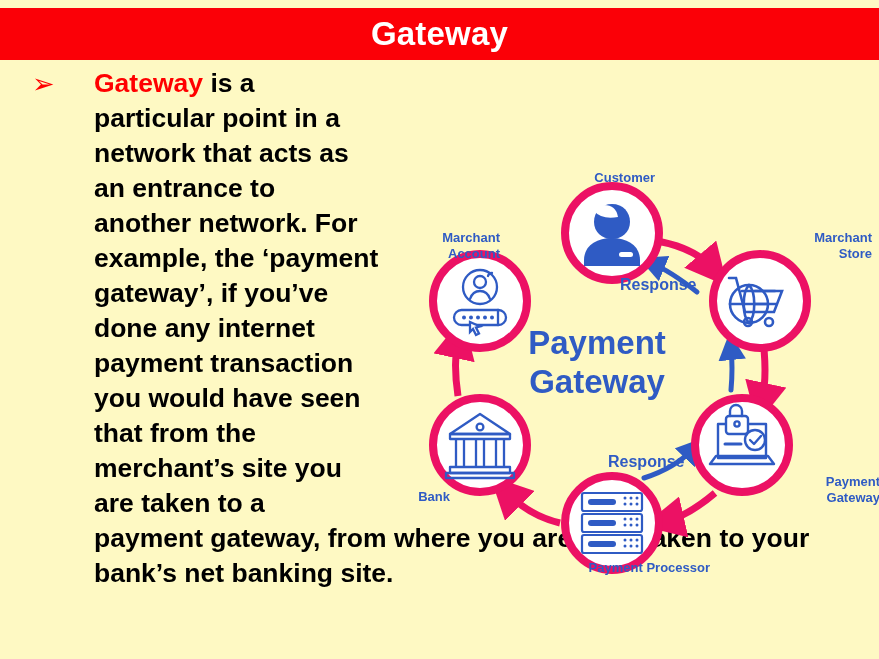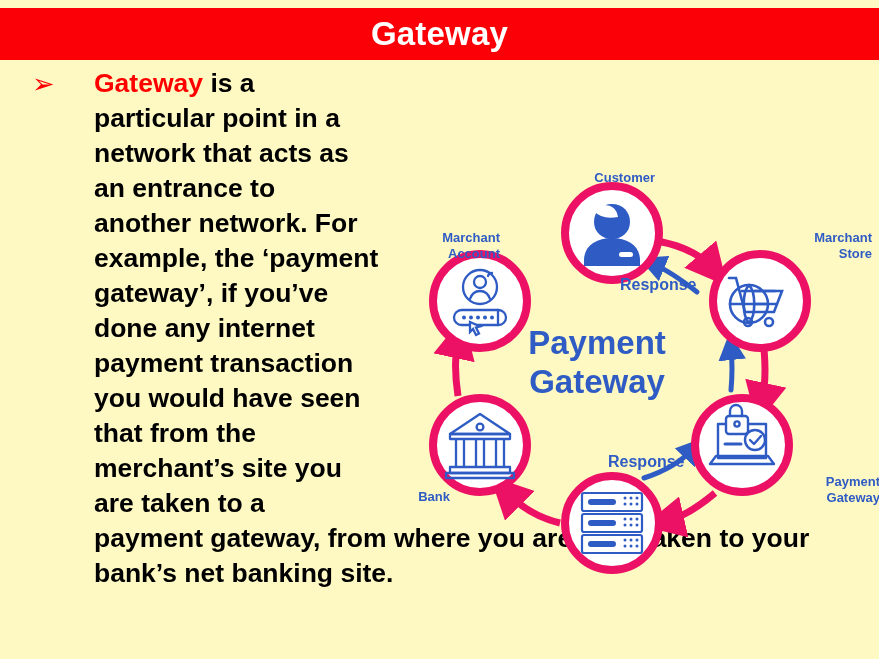--- a/index.html
+++ b/index.html
@@ -283,20 +283,21 @@
     </svg>
 
     <div id="center-label">Payment
 Gateway</div>
 
     <div class="node-label" id="lbl-customer">Customer</div>
     <div class="node-label" id="lbl-marchant-store">Marchant
 Store</div>
     <div class="node-label" id="lbl-payment-gateway">Payment
 Gateway</div>
+    <div class="node-label" id="lbl-payment-proc">Payment Processor</div>
     <div class="node-label" id="lbl-bank">Bank</div>
     <div class="node-label" id="lbl-marchant-acct">Marchant
 Account</div>
 
     <div class="resp-label" id="resp-top">Response</div>
     <div class="resp-label" id="resp-bottom">Response</div>
   </div>
 
 </div>
 

